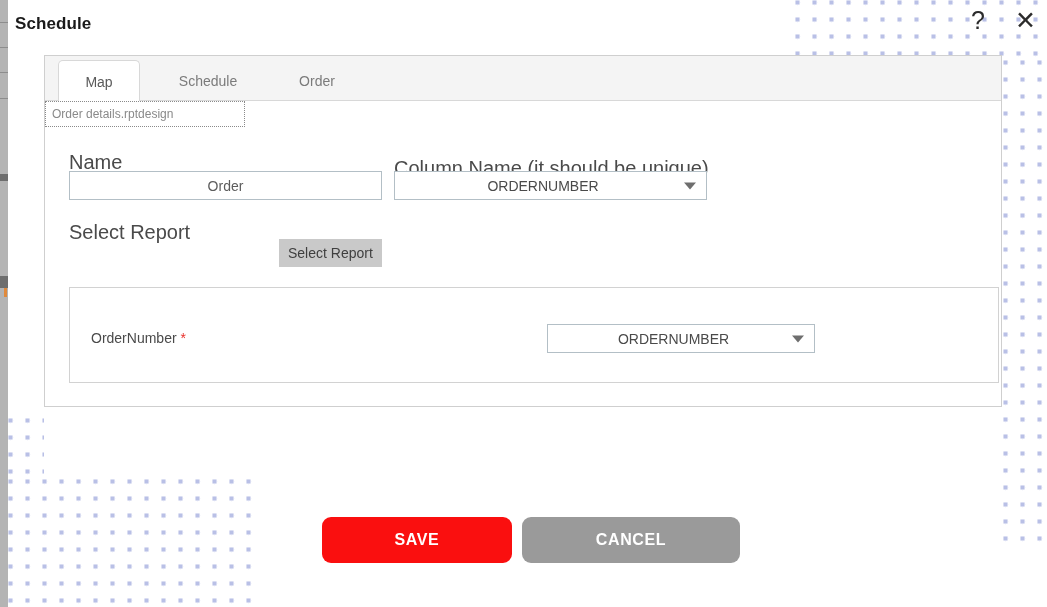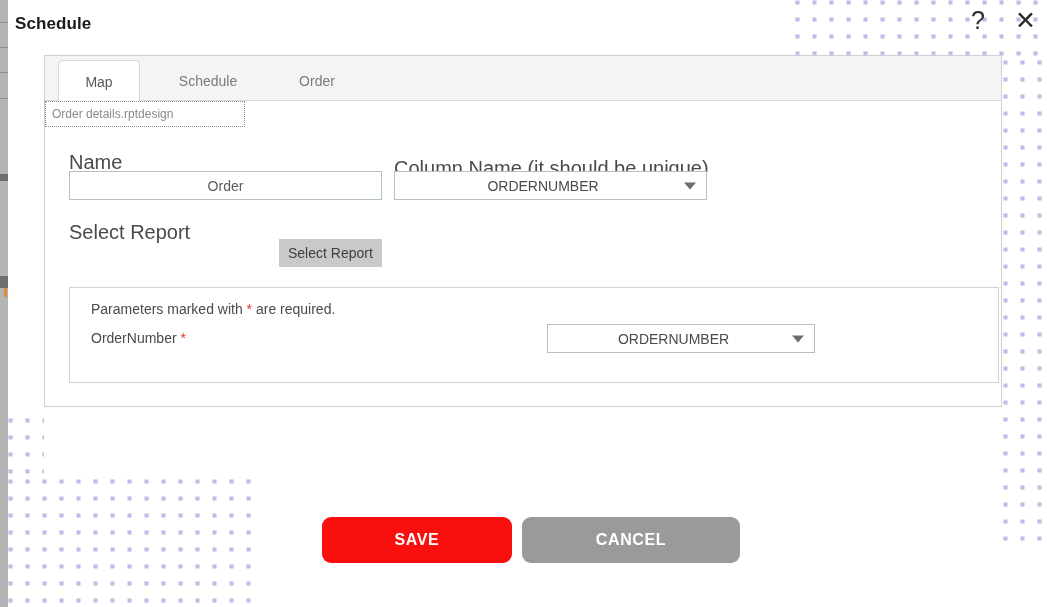--- a/index.html
+++ b/index.html
@@ -230,23 +230,20 @@
         <span class="caret"></span>
       </div>
 
       <div class="fld-label" id="lbl-report">Select Report</div>
       <div id="inp-report">
         <span>Order details.rptdesign</span>
       </div>
       <button id="btn-select-report">Select Report</button>
 
       <div id="params-box">
-        <div id="params-note">
-          <span>Parameters marked with </span><span class="req-star">*</span><span> are required.</span>
-        </div>
 
         <div id="param-row-label">
           <span>OrderNumber</span>
           <span class="req-star">*</span>
         </div>
 
 
         <div class="sel-wrap" id="param-column">
           <input class="txt-input" type="text" readonly="" value="ORDERNUMBER" style="">
           <span class="caret"></span>

